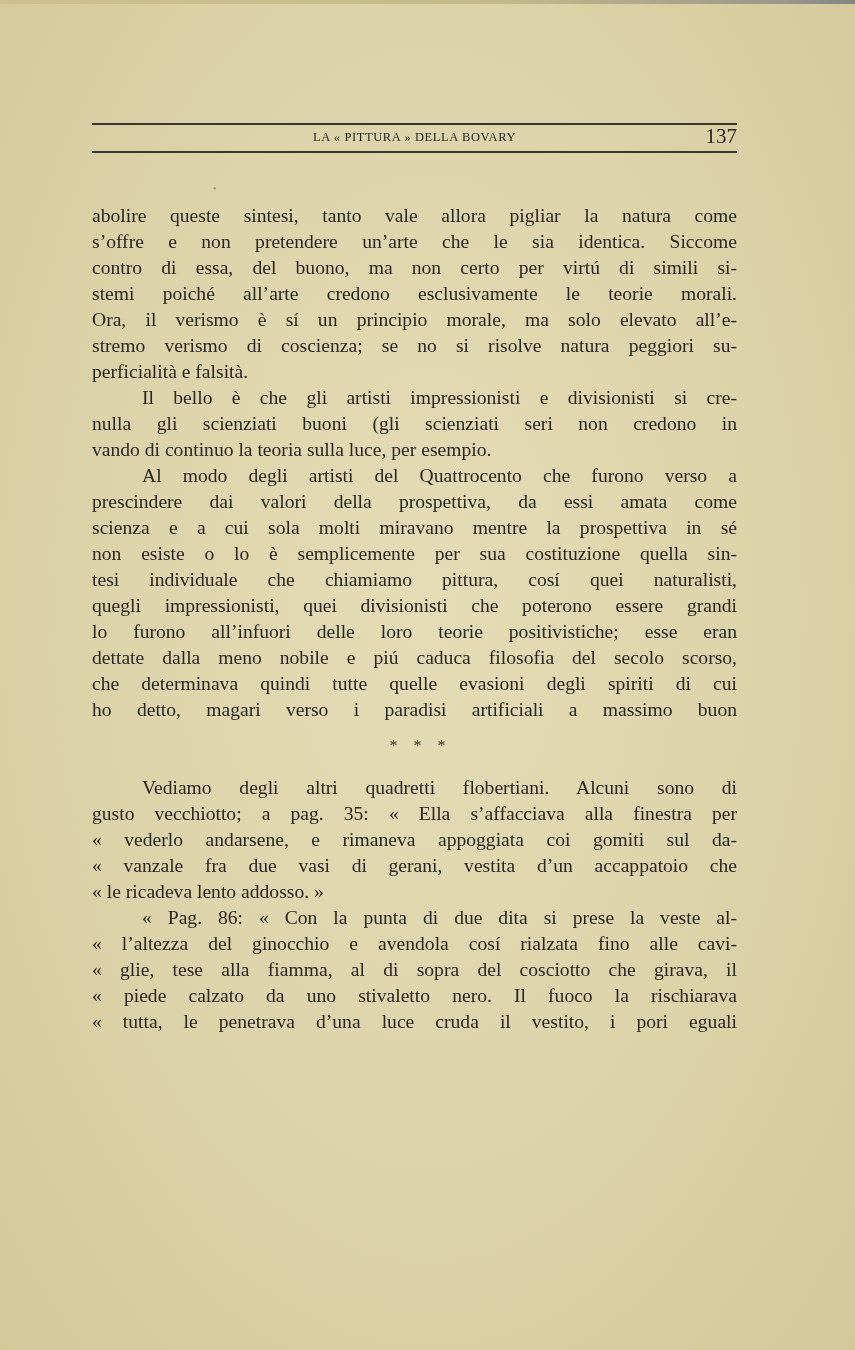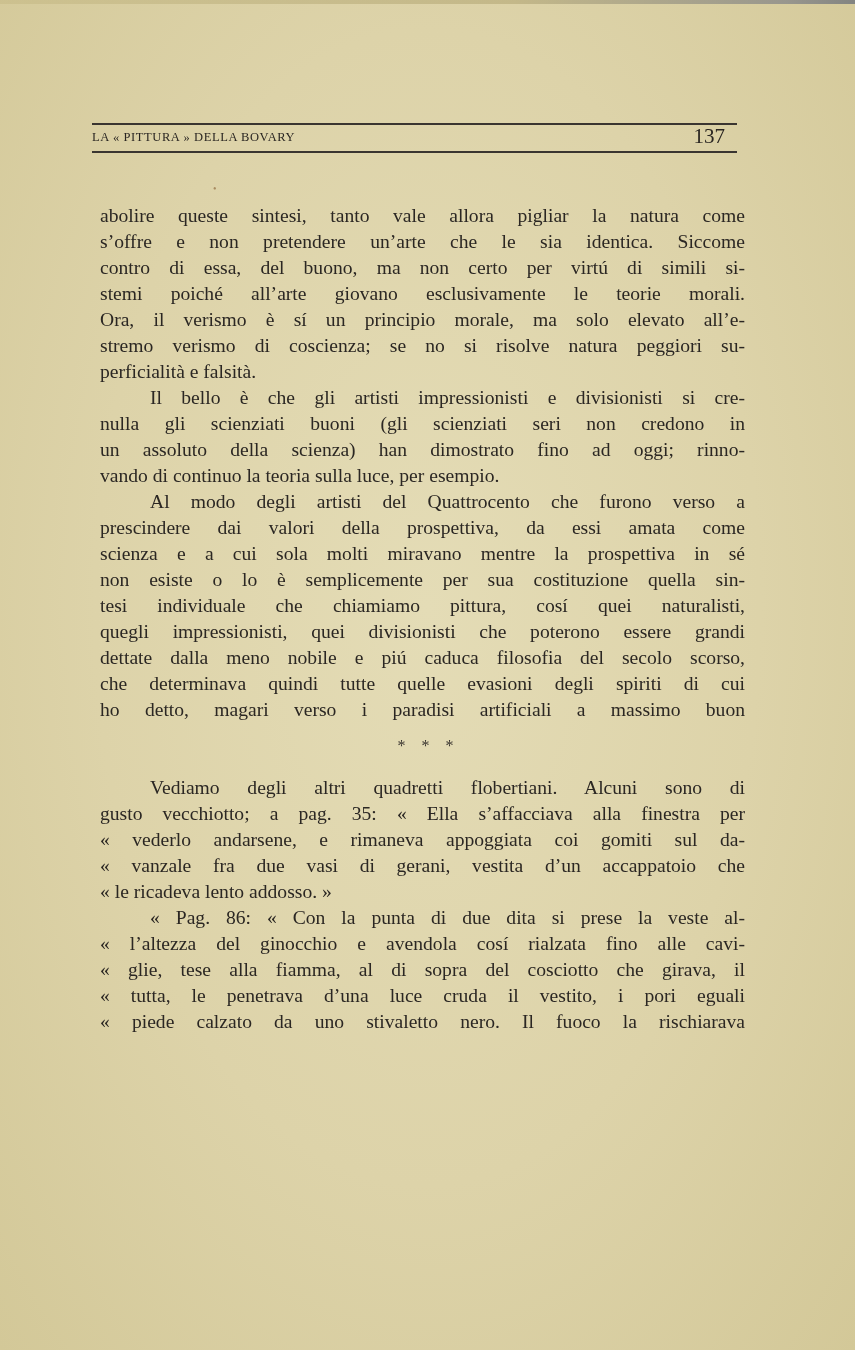--- a/index.html
+++ b/index.html
@@ -42,44 +42,43 @@
       height: 2px;
       background: #3a3530;
     }
     .rule-top { top: 2px; }
     .rule-bottom { top: 30px; }
     .running-title {
       position: absolute;
       left: 0;
       width: 645px;
       top: 9px;
-      text-align: left;
+      text-align: center;
       font-family: "Liberation Serif", serif;
       font-size: 12.5px;
       letter-spacing: 0.6px;
       color: #2a2622;
     }
     .page-number {
       position: absolute;
-      right: 12px;
+      right: 0;
       top: 3px;
       font-family: "Liberation Serif", serif;
       font-size: 21px;
       color: #2a2622;
     }
     .body-text {
       position: absolute;
       left: 92px;
       top: 203px;
       width: 645px;
       font-family: "Liberation Serif", serif;
       font-size: 19.6px;
       line-height: 26px;
       color: #2b2723;
-      margin-left: 8px;
     }
     .line {
       display: block;
       white-space: nowrap;
       text-align: justify;
       text-align-last: justify;
       height: 26px;
     }
     .line.last {
       text-align-last: left;
@@ -118,57 +117,57 @@
     <div class="page-number">137</div>
     <div class="rule-bottom"></div>
   </div>
 
   <div class="body-text">
 
     <div>
       <span class="line">abolire queste sintesi, tanto vale allora pigliar la natura come</span>
       <span class="line">s’offre e non pretendere un’arte che le sia identica. Siccome</span>
       <span class="line">contro di essa, del buono, ma non certo per virtú di simili si-</span>
-      <span class="line">stemi poiché all’arte giovano esclusivamente le teorie morali.</span>
+      <span class="line">stemi poiché all’arte credono esclusivamente le teorie morali.</span>
       <span class="line">Ora, il verismo è sí un principio morale, ma solo elevato all’e-</span>
       <span class="line">stremo verismo di coscienza; se no si risolve natura peggiori su-</span>
       <span class="line last">perficialità e falsità.</span>
     </div>
 
     <div>
       <span class="line indent">Il bello è che gli artisti impressionisti e divisionisti si cre-</span>
       <span class="line">nulla gli scienziati buoni (gli scienziati seri non credono in</span>
-      <span class="line">un assoluto della scienza) han dimostrato fino ad oggi; rinno-</span>
       <span class="line last">vando di continuo la teoria sulla luce, per esempio.</span>
     </div>
 
     <div>
       <span class="line indent">Al modo degli artisti del Quattrocento che furono verso a</span>
       <span class="line">prescindere dai valori della prospettiva, da essi amata come</span>
       <span class="line">scienza e a cui sola molti miravano mentre la prospettiva in sé</span>
       <span class="line">non esiste o lo è semplicemente per sua costituzione quella sin-</span>
       <span class="line">tesi individuale che chiamiamo pittura, cosí quei naturalisti,</span>
       <span class="line">quegli impressionisti, quei divisionisti che poterono essere grandi</span>
+      <span class="line">lo furono all’infuori delle loro teorie positivistiche; esse eran</span>
       <span class="line">dettate dalla meno nobile e piú caduca filosofia del secolo scorso,</span>
       <span class="line">che determinava quindi tutte quelle evasioni degli spiriti di cui</span>
       <span class="line">ho detto, magari verso i paradisi artificiali a massimo buon</span>
     </div>
 
     <div class="stars">* * *</div>
 
     <div>
       <span class="line indent">Vediamo degli altri quadretti flobertiani. Alcuni sono di</span>
       <span class="line">gusto vecchiotto; a pag. 35: « Ella s’affacciava alla finestra per</span>
       <span class="line">« vederlo andarsene, e rimaneva appoggiata coi gomiti sul da-</span>
       <span class="line">« vanzale fra due vasi di gerani, vestita d’un accappatoio che</span>
       <span class="line last">« le ricadeva lento addosso. »</span>
     </div>
 
     <div>
       <span class="line indent">« Pag. 86: « Con la punta di due dita si prese la veste al-</span>
       <span class="line">« l’altezza del ginocchio e avendola cosí rialzata fino alle cavi-</span>
       <span class="line">« glie, tese alla fiamma, al di sopra del cosciotto che girava, il</span>
+      <span class="line">« piede calzato da uno stivaletto nero. Il fuoco la rischiarava</span>
       <span class="line">« tutta, le penetrava d’una luce cruda il vestito, i pori eguali</span>
-      <span class="line">« piede calzato da uno stivaletto nero. Il fuoco la rischiarava</span>
     </div>
 
   </div>
 </div>
 
 </body></html>

